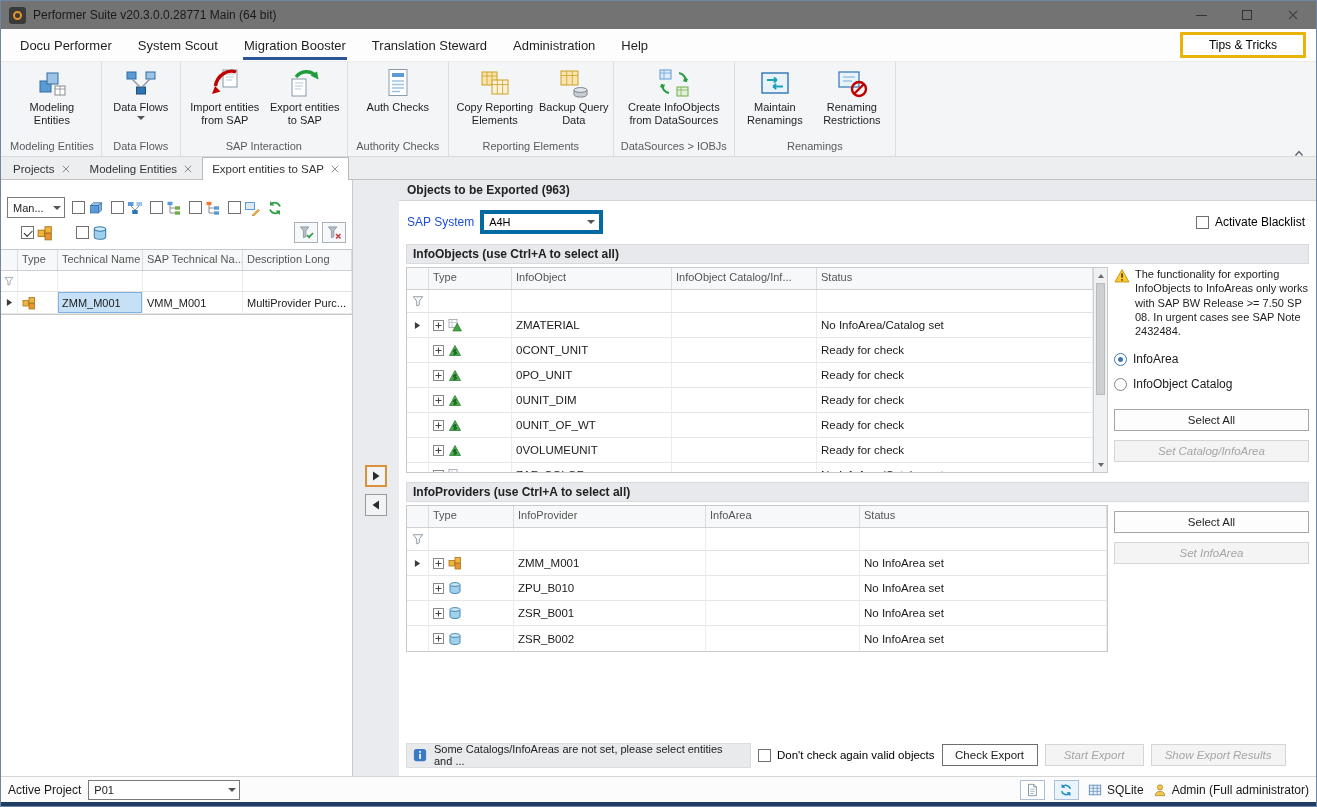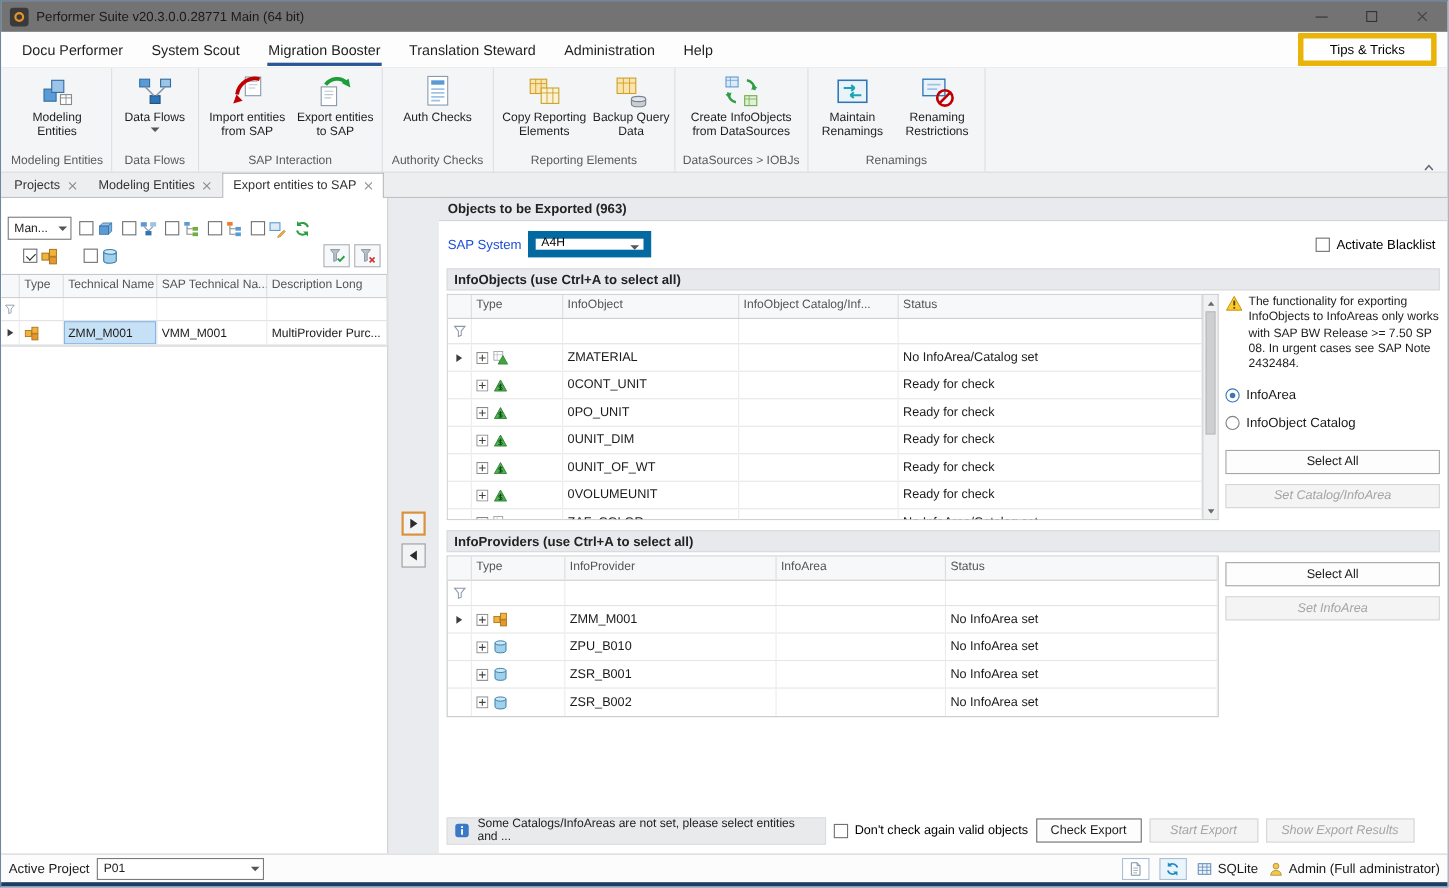--- a/index.html
+++ b/index.html
@@ -16,21 +16,21 @@
   .win-controls { margin-left: auto; display: flex; height: 100%; }
   .win-btn { width: 46px; display: flex; align-items: center; justify-content: center; }
   .g-min { width: 11px; height: 1px; background: #333; }
   .g-max { width: 10px; height: 10px; border: 1px solid #333; }
 
   
   .menubar { height: 33px; background: #fdfdfd; display: flex; align-items: center; padding: 0 6px;
              border-bottom: 1px solid #ececec; flex: none; }
   .menu-item { padding: 8px 13px; font-size: 13px; color: #1f1f1f; position: relative; white-space: nowrap; }
   .menu-item.active::after { content:""; position:absolute; left:12px; right:12px; bottom:1px; height:3px; background:#2B5797; }
-  .tips-btn { margin-left: auto; margin-right: 4px; border: 5px solid #eab308; background: #fff;
+  .tips-btn { margin-left: auto; margin-right: 4px; border: 3px solid #eab308; background: #fff;
               font-size: 12px; padding: 3px 4px; width: 126px; text-align: center; border-radius: 1px; }
 
   
   .ribbon { height: 95px; background: #f4f5f7; border-bottom: 1px solid #d8d9db; display: flex;
             position: relative; flex: none; padding-left: 2px; }
   .rgroup { display: flex; flex-direction: column; border-right: 1px solid #dddee0; padding: 2px 3px 0; }
   .rbuttons { flex: 1; display: flex; align-items: flex-start; justify-content: center; }
   .rbtn { display: flex; flex-direction: column; align-items: center; padding-top: 3px; cursor: default; }
   .ric { width: 32px; height: 32px; display: block; }
   .ric svg { width: 32px; height: 32px; }
@@ -103,22 +103,22 @@
   .tbtn { width: 22px; height: 22px; background: #f2f3f5; border: 1px solid #9a9a9a; display: flex;
           align-items: center; justify-content: center; }
   .tbtn svg { width: 8px; height: 10px; }
   .tbtn.highlight { border: 2px solid #D9913B; }
 
   
   .right-panel { flex: 1; background: #fff; display: flex; flex-direction: column; overflow: hidden; }
   .rp-content { flex: 1; display: flex; flex-direction: column; padding: 6px 7px 8px; overflow: hidden; }
   .sap-row { display: flex; align-items: center; height: 30px; margin-bottom: 7px; flex: none; }
   .sap-label { font-size: 12px; color: #1d4ed8; margin: 0 6px 0 1px; }
-  .sap-combo { width: 112px; height: 24px; border: 7px solid #0369a1; background: #fff; display: flex;
-               align-items: flex-end; font-size: 11px; }
+  .sap-combo { width: 123px; height: 24px; border: 4px solid #0369a1; background: #fff; display: flex;
+               align-items: center; font-size: 11px; }
   .right-check { margin-left: auto; display: flex; align-items: center; gap: 6px; font-size: 12px; margin-right: 4px; }
   .section-header { height: 20px; background: #e7e9ec; border: 1px solid #d9dadc; display: flex;
                     align-items: center; padding: 0 6px; font-size: 12px; font-weight: bold; color: #222; flex: none; }
   .zone { display: flex; margin-top: 3px; align-items: flex-start; flex: none; }
   .io-wrap { width: 702px; height: 206px; display: flex; overflow: hidden; flex: none; }
   .io-grid { flex: 1; overflow: hidden; border-right: none; }
   .rgrid .g-head { height: 22px; }
   .rgrid .g-filter { height: 23px; }
   .rgrid .g-row { height: 25px; font-size: 11.5px; }
   .iw-ind { width: 22px; flex: none; justify-content: center; }

